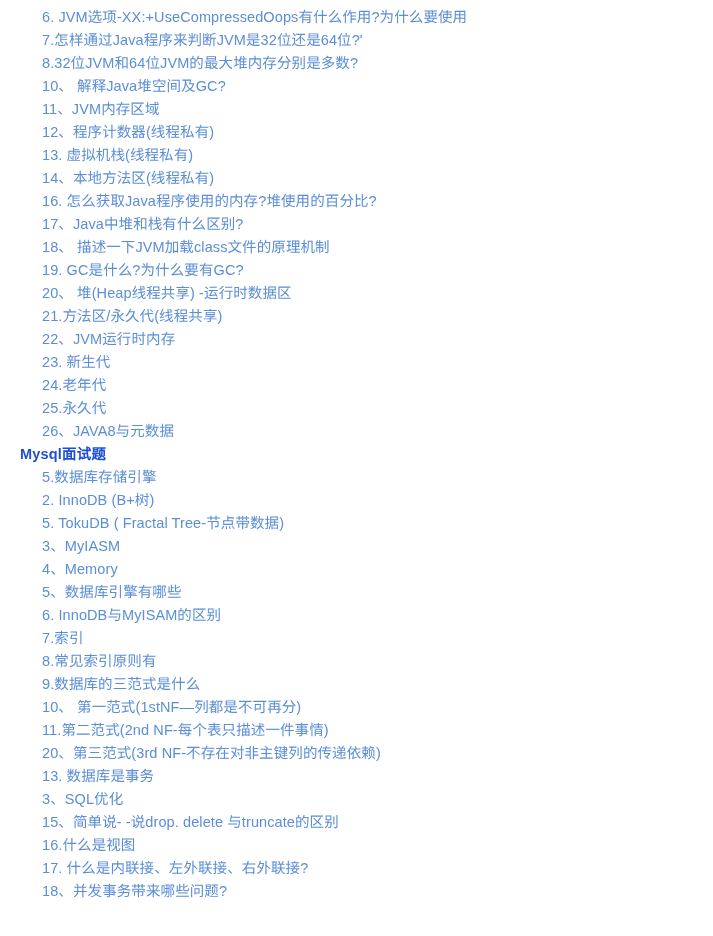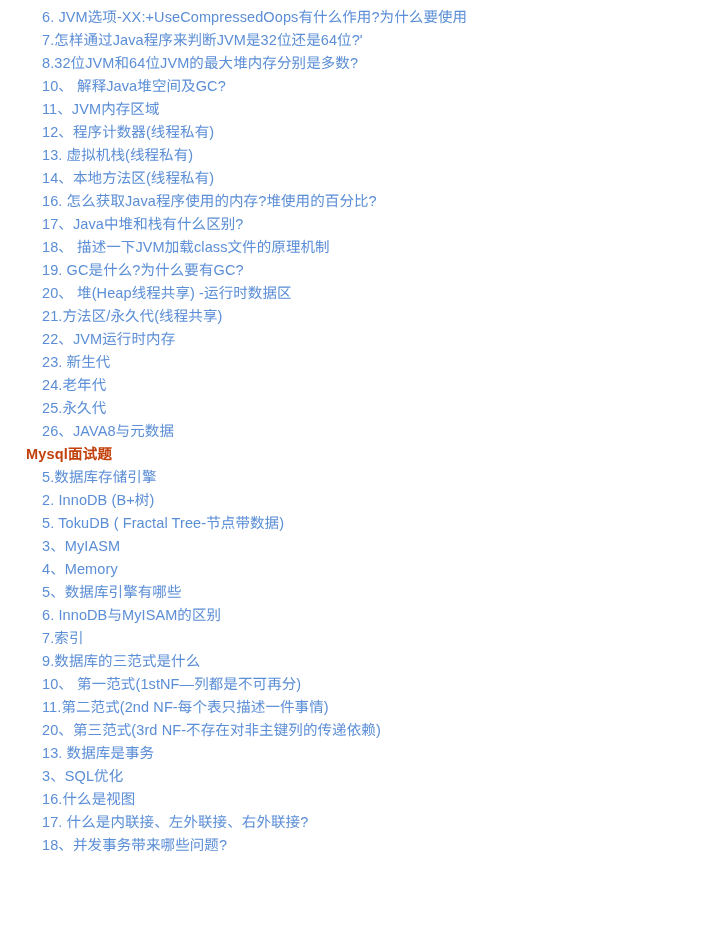--- a/index.html
+++ b/index.html
@@ -29,24 +29,24 @@
     overflow: hidden;
   }
   .toc-entry.item {
     padding-left: 42px;
     font-size: 14.5px;
     font-weight: 400;
     color: #5b8ed6;
     letter-spacing: 0.1px;
   }
   .toc-entry.heading {
-    padding-left: 26px;
+    padding-left: 20px;
     font-size: 14.5px;
     font-weight: bold;
-    color: #c2410c;
+    color: #1d4ed8;
     letter-spacing: 0.2px;
   }
 </style>
 </head>
 <body>
 
 <div id="toc">
     <div class="toc-entry item">6. JVM选项-XX:+UseCompressedOops有什么作用?为什么要使用</div>
     <div class="toc-entry item">7.怎样通过Java程序来判断JVM是32位还是64位?'</div>
     <div class="toc-entry item">8.32位JVM和64位JVM的最大堆内存分别是多数?</div>
@@ -68,22 +68,24 @@
     <div class="toc-entry item">26、JAVA8与元数据</div>
     <div class="toc-entry heading">Mysql面试题</div>
     <div class="toc-entry item">5.数据库存储引擎</div>
     <div class="toc-entry item">2. InnoDB (B+树)</div>
     <div class="toc-entry item">5. TokuDB ( Fractal Tree-节点带数据)</div>
     <div class="toc-entry item">3、MyIASM</div>
     <div class="toc-entry item">4、Memory</div>
     <div class="toc-entry item">5、数据库引擎有哪些</div>
     <div class="toc-entry item">6. InnoDB与MyISAM的区别</div>
     <div class="toc-entry item">7.索引</div>
+    <div class="toc-entry item">8.常见索引原则有</div>
     <div class="toc-entry item">9.数据库的三范式是什么</div>
     <div class="toc-entry item">10、 第一范式(1stNF—列都是不可再分)</div>
     <div class="toc-entry item">11.第二范式(2nd NF-每个表只描述一件事情)</div>
     <div class="toc-entry item">20、第三范式(3rd NF-不存在对非主键列的传递依赖)</div>
     <div class="toc-entry item">13. 数据库是事务</div>
     <div class="toc-entry item">3、SQL优化</div>
+    <div class="toc-entry item">15、简单说- -说drop. delete 与truncate的区别</div>
     <div class="toc-entry item">16.什么是视图</div>
     <div class="toc-entry item">17. 什么是内联接、左外联接、右外联接?</div>
     <div class="toc-entry item">18、并发事务带来哪些问题?</div>
   </div>
 
 </body></html>

